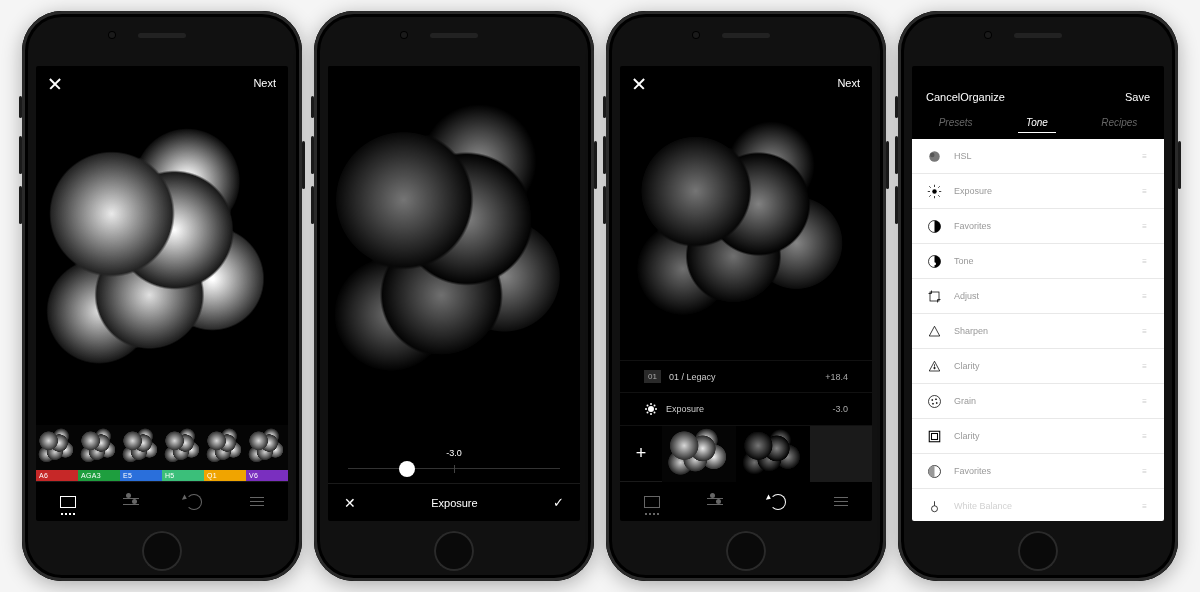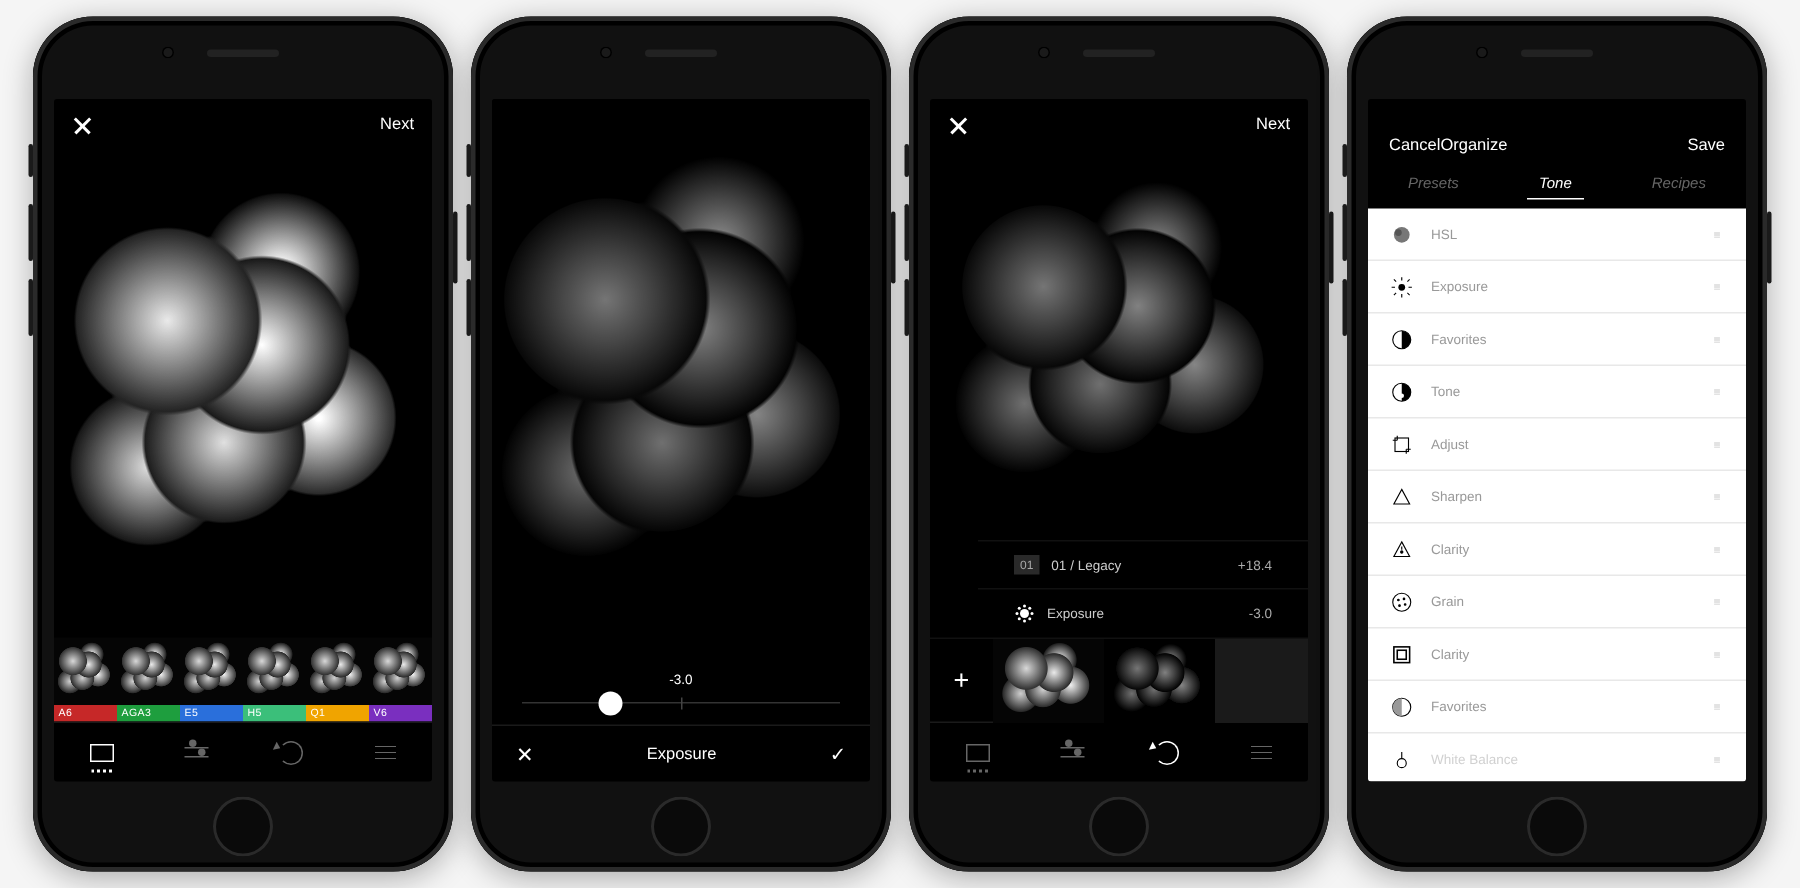--- a/index.html
+++ b/index.html
@@ -83,21 +83,21 @@
   .slider-wrap { padding:0 20px 6px; font-size:9px; }
   .slider-val { text-align:center; margin-bottom:4px; color:#fff; }
   .slider-track { height:1px; background:#333; position:relative; margin:10px 0 8px; }
   .slider-track .center { position:absolute; left:50%; top:-3px; width:1px; height:8px; background:#444; }
   .slider-knob { position:absolute; top:-7px; width:16px; height:16px; border-radius:50%; background:#fff; }
   .slider-bar { height:38px; display:flex; align-items:center; justify-content:space-between; padding:0 16px; border-top:1px solid #1a1a1a; }
   .tick { font-size:13px; color:#fff; }
 
   
   .rows { display:flex; flex-direction:column; }
-  .row { display:flex; align-items:center; gap:8px; padding:9px 24px; color:#ccc; font-size:9px; border-top:1px solid #111;margin-left:32px; }
+  .row { display:flex; align-items:center; gap:8px; padding:9px 24px; color:#ccc; font-size:9px; border-top:1px solid #111; }
   .row .badge { background:#2a2a2a; padding:2px 4px; font-size:8px; color:#aaa; }
   .row .val { margin-left:auto; color:#aaa; }
   .row .sun { width:14px; height:14px; display:flex; align-items:center; justify-content:center; }
   .sun-ic { width:6px; height:6px; border-radius:50%; background:#fff; box-shadow: 0 -5px 0 -2px #fff, 0 5px 0 -2px #fff, 5px 0 0 -2px #fff, -5px 0 0 -2px #fff, 3.5px 3.5px 0 -2px #fff, -3.5px 3.5px 0 -2px #fff, 3.5px -3.5px 0 -2px #fff, -3.5px -3.5px 0 -2px #fff; }
   .plus-row { display:flex; align-items:center; gap:0; height:56px; }
   .plus-box { width:42px; height:56px; display:flex; align-items:center; justify-content:center; font-size:18px; color:#fff; }
   .plus-row .thumb { width:62px; height:56px; }
 
   
   .orgbar { display:flex; align-items:center; justify-content:space-between; padding:10px 14px; font-size:11px; color:#fff;margin-top:15px; }

